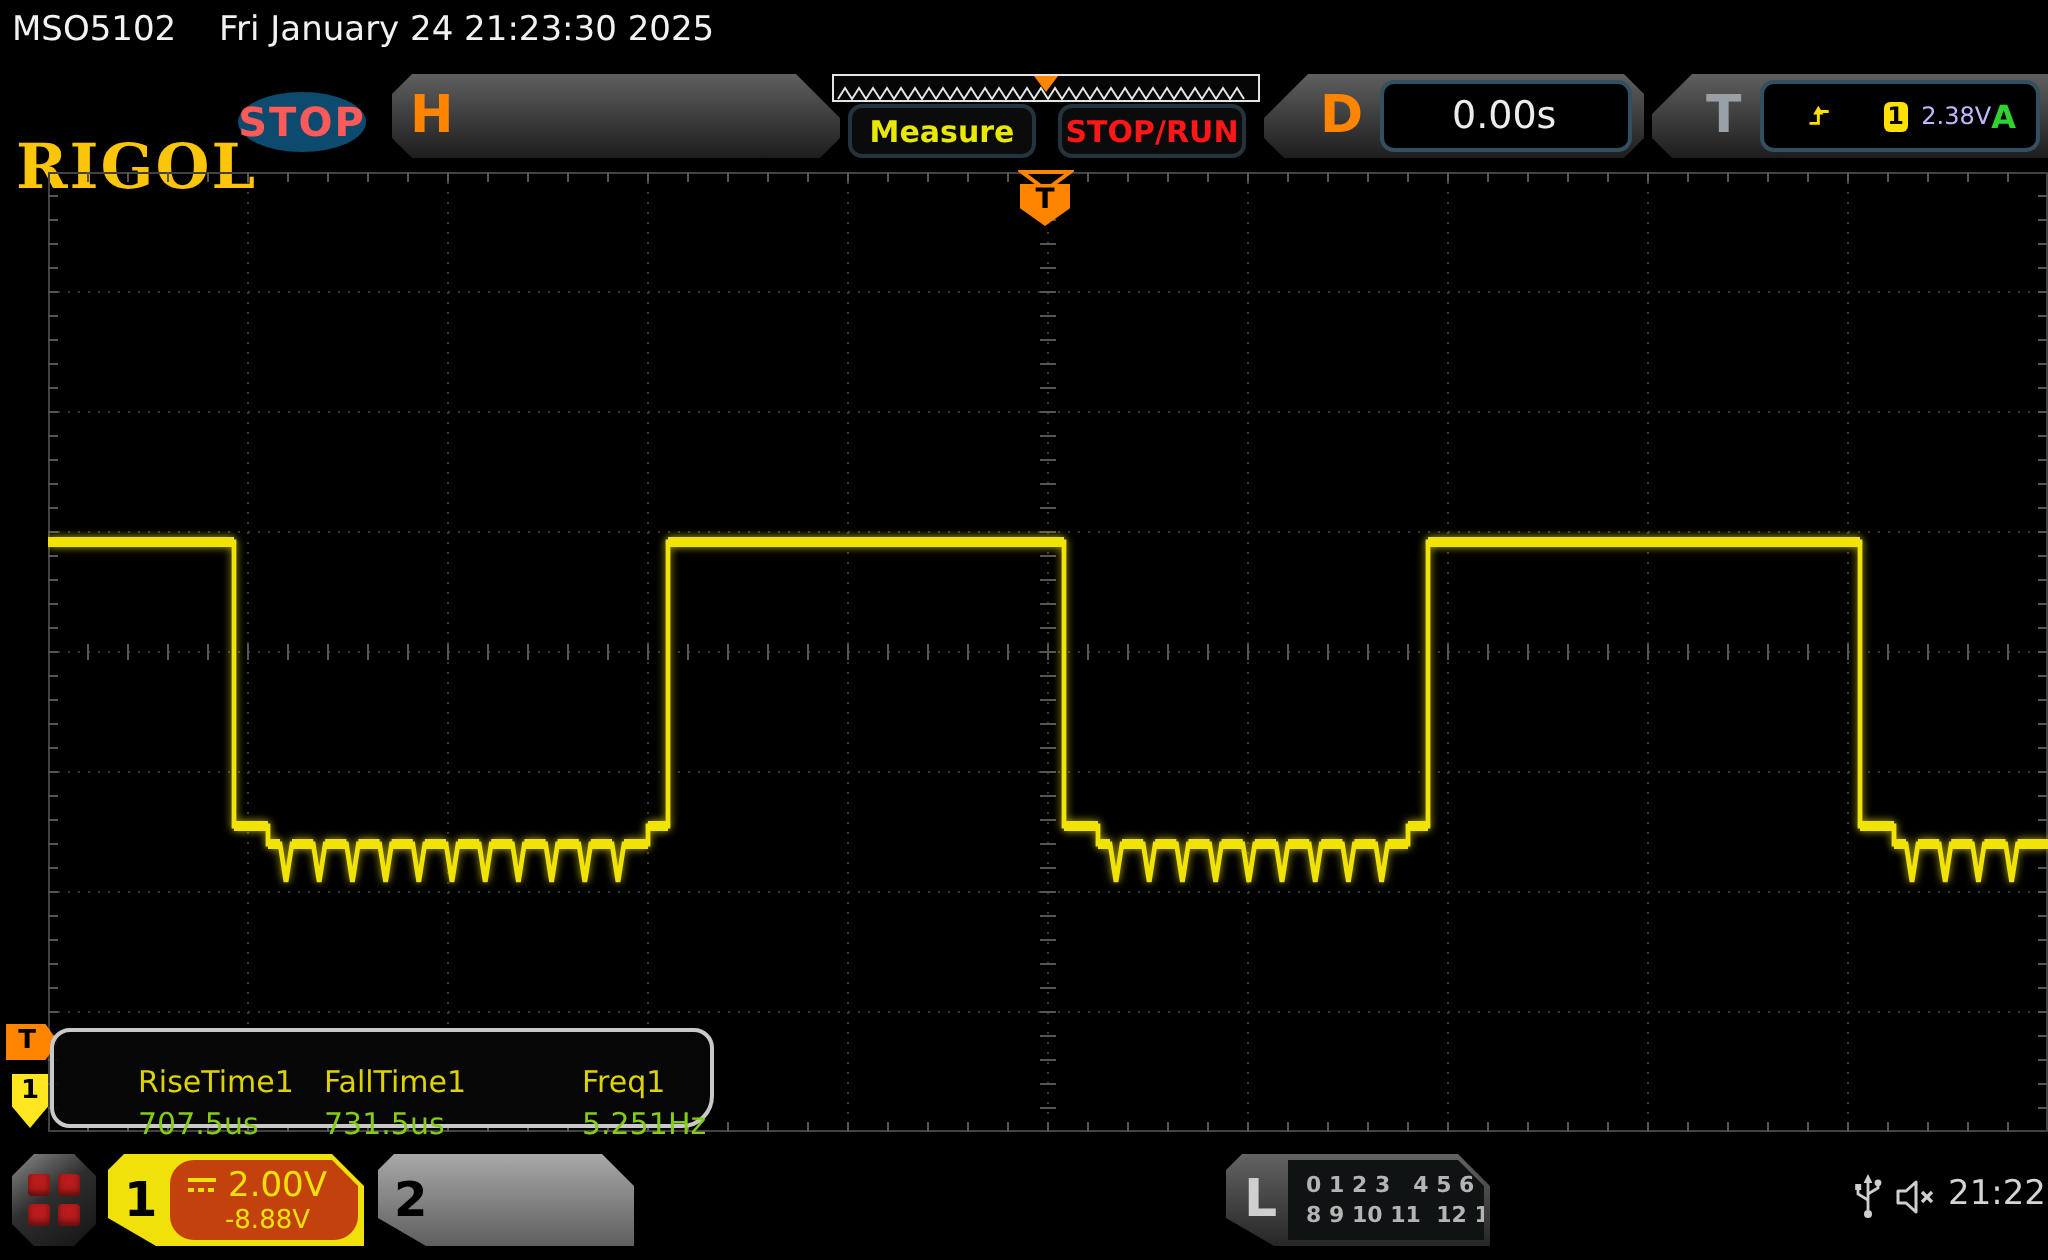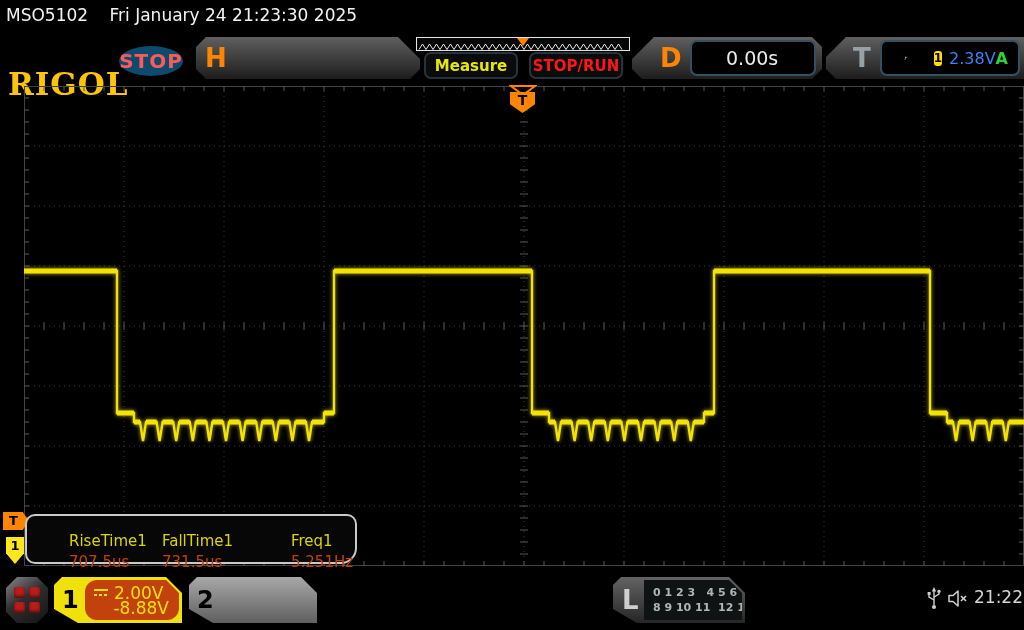--- a/index.html
+++ b/index.html
@@ -46,21 +46,21 @@
   .d-inner { left:58px; top:3px; right:6px; bottom:3px; }
   .delay-value { position:absolute; left:18px; top:50%; transform:translateY(-50%); color:#ececec; font-size:19px;margin-left:16px; }
 
   .t-panel { left:826px; top:37px; width:198px; height:42px;
     clip-path:polygon(20px 0,100% 0,100% 100%,10px 100%,0 calc(100% - 10px),0 20px); }
   .t-panel .plabel { left:27px; color:#98a2a6; }
   .t-inner { left:54px; top:3px; right:4px; bottom:3px; display:flex; align-items:center; }
   .slope-icon { margin-left:22px; }
   .trig-badge { margin-left:26px; width:16px; height:15px; background:#ffe000; border-radius:3px;
                 color:#000; font-size:12px; font-weight:bold; display:flex; align-items:center; justify-content:center; }
-  .trig-level { margin-left:7px; color:#3b82f6; font-size:16px; }
+  .trig-level { margin-left:7px; color:#c4b5fd; font-size:12px; }
   .trig-mode  { margin-left:auto; margin-right:10px; color:#2fd32f; font-size:16px; font-weight:bold; }
 
   
   .grid-area { position:absolute; left:24px; top:86px; width:1000px; height:480px; }
 
   
   .trig-top { position:absolute; left:509px; top:82px; width:28px; height:32px; }
   .trig-top .tag { position:absolute; left:1px; top:10px; width:25px; height:21px; background:#ff8400;
     clip-path:polygon(0 0,100% 0,100% 58%,50% 100%,0 58%); color:#000; font-weight:bold; font-size:14px;
     text-align:center; line-height:17px; }
@@ -71,39 +71,39 @@
     text-align:center; line-height:18px; padding-right:5px; }
   .gnd-marker { position:absolute; left:6px; top:537px; width:18px; height:27px; background:#ffe61e;
     clip-path:polygon(0 0,100% 0,100% 60%,50% 100%,0 60%); color:#000; font-weight:bold; font-size:13px;
     text-align:center; line-height:17px; }
 
   
   .meas-panel { position:absolute; left:25px; top:514px; width:332px; height:50px;
     background:rgba(8,8,8,0.93); border:2px solid #c9c9c9; border-radius:10px 10px 16px 10px; }
   .meas-col { position:absolute; top:16px; }
   .meas-col .mlabel { color:#dcd300; font-size:15px; }
-  .meas-col .mvalue { color:#c2410c; font-size:15px; margin-top:3px; }
+  .meas-col .mvalue { color:#84cc16; font-size:15px; margin-top:3px; }
   .meas-col.c0 { left:42px; } .meas-col.c1 { left:135px; } .meas-col.c2 { left:232px;margin-left:32px; }
 
   
   .menu-btn { position:absolute; left:6px; top:577px; width:42px; height:46px;
     background:linear-gradient(145deg,#8a8a8a,#2e2e2e 45%,#141414); border-radius:9px;
     clip-path:polygon(11px 0,calc(100% - 11px) 0,100% 11px,100% calc(100% - 11px),calc(100% - 11px) 100%,11px 100%,0 calc(100% - 11px),0 11px);
     display:flex; align-items:center; justify-content:center; }
   .menu-squares { display:grid; grid-template-columns:11px 11px; grid-template-rows:11px 11px; gap:4px; }
   .menu-squares div { background:#b81c1c; border-radius:2px; box-shadow:inset 0 -2px 3px rgba(0,0,0,.5); }
 
   .ch-badge { position:absolute; top:577px; width:128px; height:46px;
     clip-path:polygon(8px 0,calc(100% - 16px) 0,100% 16px,100% 100%,24px 100%,0 calc(100% - 14px),0 8px); }
   .ch-badge .ch-num { position:absolute; left:8px; top:50%; transform:translateY(-50%);
     font-size:24px; font-weight:bold; color:#000; }
   .ch-body { position:absolute; left:31px; top:3px; right:3px; bottom:3px; background:#c2410c;
     clip-path:polygon(0 0,calc(100% - 13px) 0,100% 13px,100% 100%,0 100%);border-radius:12px; }
   .ch-scale { position:absolute; left:8px; top:3px; font-size:17px; display:flex; align-items:center; gap:5px; }
-  .ch-offset { position:absolute; right:10px; bottom:2px; font-size:17px; }
+  .ch-offset { position:absolute; right:24px; bottom:2px; font-size:13px; }
   .ch1 { left:54px; background:#f0e10a; }
   .ch1 .ch-scale, .ch1 .ch-offset { color:#f0e10a; }
   .ch2 { left:189px; background:linear-gradient(180deg,#a8a8a8,#5f5f5f); }
   .ch2 .ch-scale, .ch2 .ch-offset { color:#cfcfcf; }
 
   .la-badge { position:absolute; left:613px; top:577px; width:132px; height:46px;
     background:linear-gradient(180deg,#636363,#262626);
     clip-path:polygon(8px 0,calc(100% - 16px) 0,100% 16px,100% 100%,24px 100%,0 calc(100% - 14px),0 8px); }
   .la-badge .la-letter { position:absolute; left:9px; top:50%; transform:translateY(-50%);
     font-size:26px; font-weight:bold; color:#cfcfcf; }

